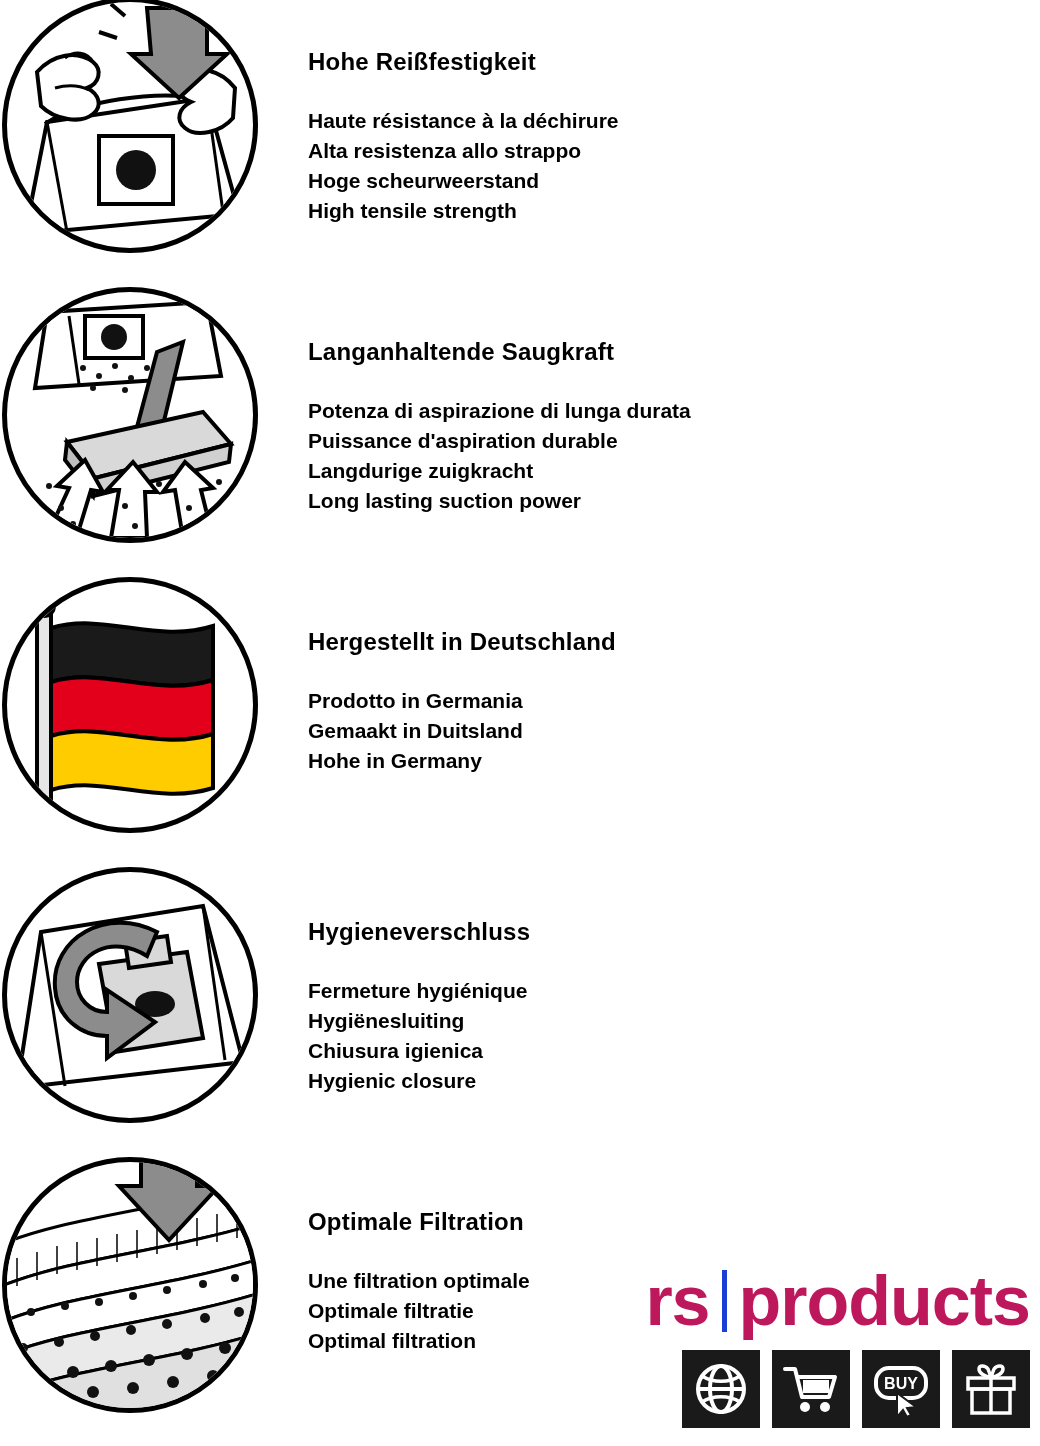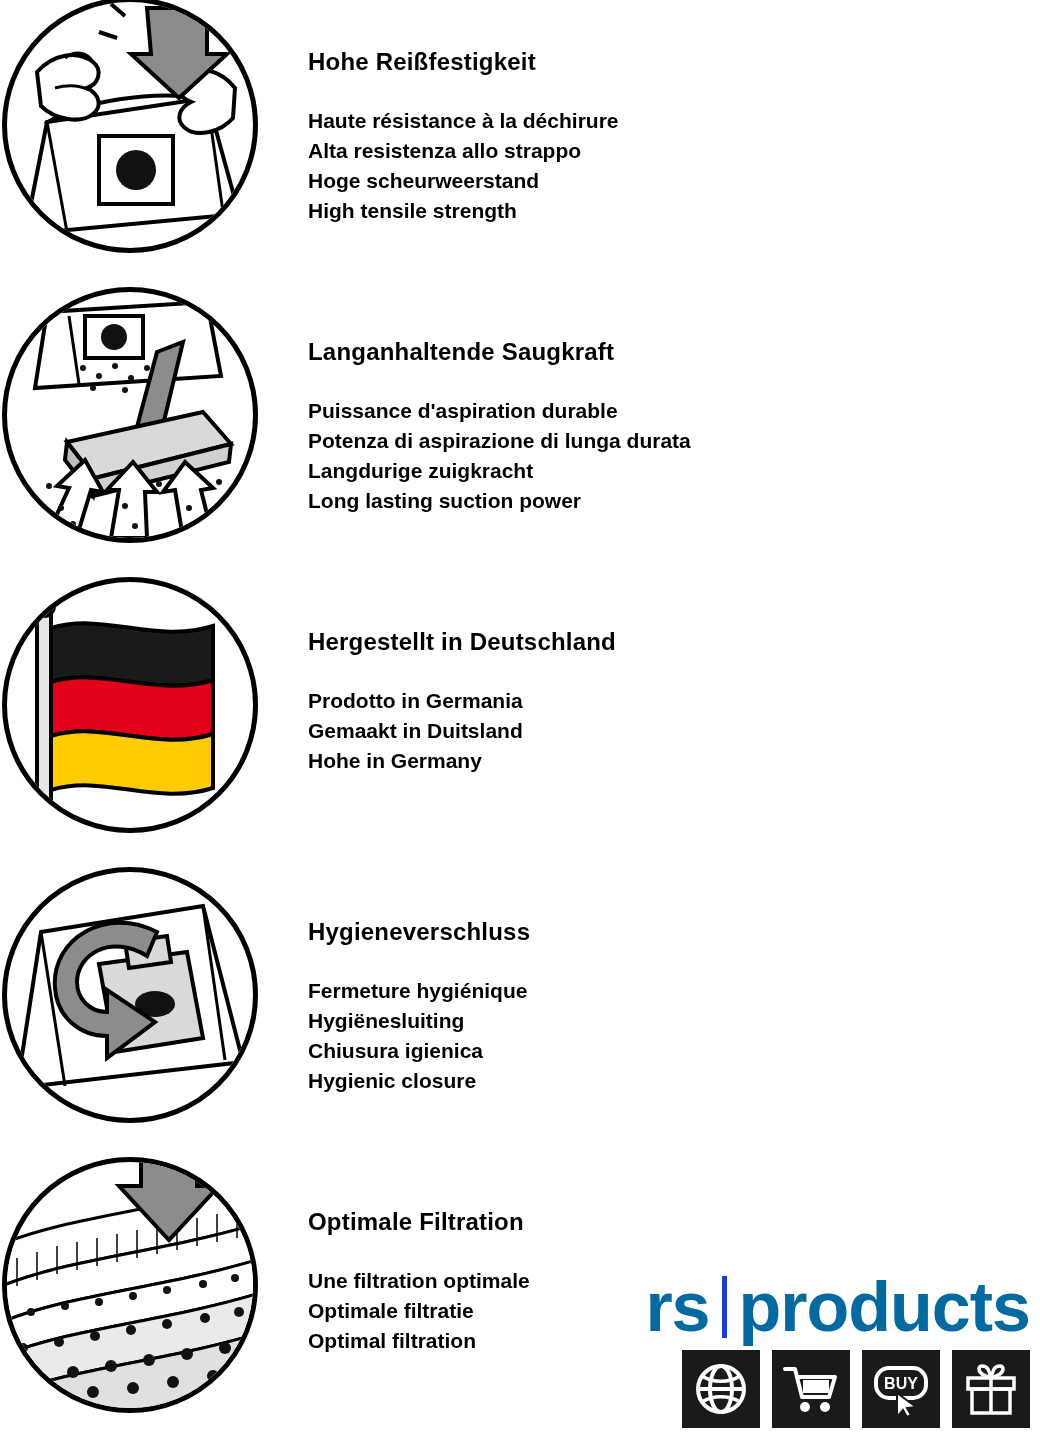--- a/index.html
+++ b/index.html
@@ -73,38 +73,38 @@
   .brand {
     position: absolute;
     right: 10px;
     bottom: 18px;
     width: 395px;
   }
   .brand-word {
     display: flex;
     align-items: center;
     justify-content: flex-end;
-    color: #0369a1;
+    color: #be185d;
     font-size: 70px;
     font-weight: bold;
     line-height: 70px;
     letter-spacing: -1px;
   }
   .brand-sep {
     display: inline-block;
     width: 5px;
     height: 62px;
     background: #1b3fd4;
     margin: 0 12px;
   }
   .brand-icons {
     display: flex;
     justify-content: flex-end;
     gap: 12px;
-    margin-top: 8px;
+    margin-top: 14px;
   }
   .bicon {
     width: 78px;
     height: 78px;
     background: #1a1a1a;
     position: relative;
     display: flex;
     align-items: center;
     justify-content: center;
   }
@@ -193,22 +193,22 @@
               <circle cx="192" cy="234" r="3"></circle>
             <circle cx="42" cy="194" r="3"></circle>
               <circle cx="152" cy="192" r="3"></circle>
             <circle cx="212" cy="190" r="3"></circle>
           </g>
         </svg>
       </div>
     </div>
     <div class="text-block">
       <div class="title">Langanhaltende Saugkraft</div>
+      <div class="line">Potenza di aspirazione di lunga durata</div>
       <div class="line">Puissance d'aspiration durable</div>
-      <div class="line">Potenza di aspirazione di lunga durata</div>
       <div class="line">Langdurige zuigkracht</div>
       <div class="line">Long lasting suction power</div>
     </div>
   </div>
 
   <div class="feature">
     <div class="icon-wrap">
       <div class="circle">
         <svg width="246" height="246" viewBox="0 0 246 246">
 

